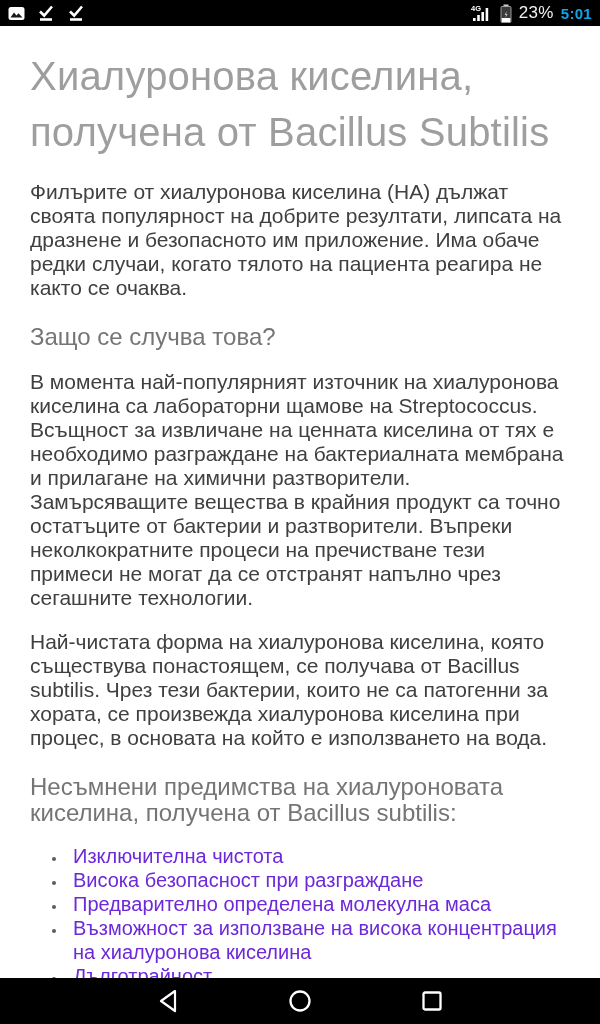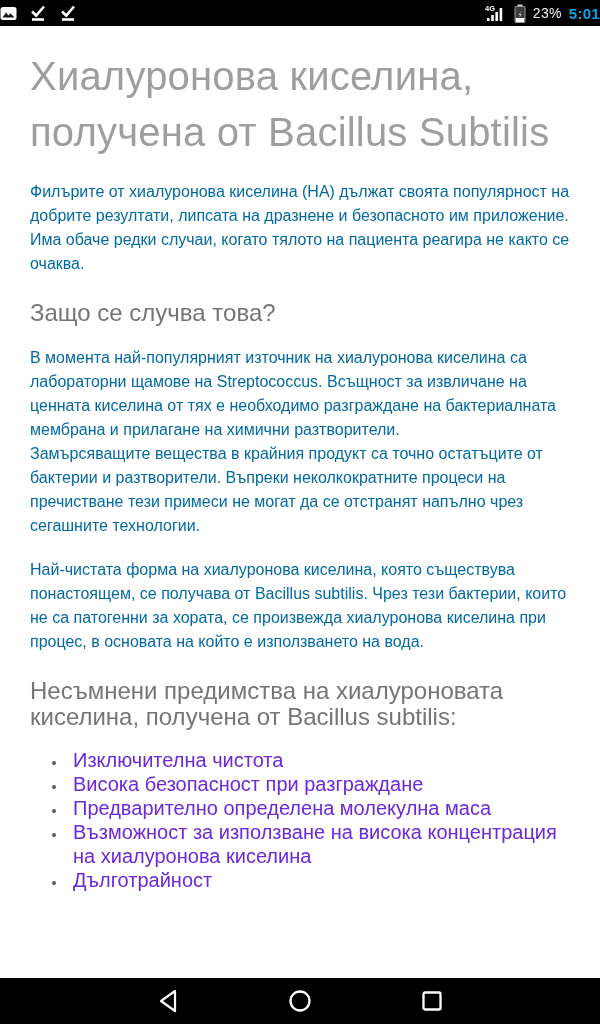--- a/index.html
+++ b/index.html
@@ -10,26 +10,26 @@
     position: relative;
     overflow: hidden;
   }
 
   
   .status-bar {
     position: absolute; top: 0; left: 0; right: 0;
     height: 26px;
     background: #000000;
     display: flex; align-items: center;
-    padding: 0 0;
+    padding: 0 8px;
     color: #ffffff;
   }
   .status-left { display: flex; align-items: center; gap: 12px; }
   .status-right { margin-left: auto; display: flex; align-items: center; gap: 7px; }
-  .status-right .pct { font-size: 14px; color: #f2f2f2; letter-spacing: 0.3px; }
+  .status-right .pct { font-size: 17px; color: #f2f2f2; letter-spacing: 0.3px; }
   .status-right .clock { font-size: 15px; font-weight: 700; color: #0ea5e9; letter-spacing: 0.3px; }
   .sicon { display: block; }
 
   
   .content {
     position: absolute; top: 26px; left: 0; right: 0; bottom: 46px;
     background: #ffffff;
     padding: 0 28px 0 30px;
     overflow: hidden;
   }
@@ -37,23 +37,23 @@
     margin-top: 22px;
     font-size: 40px;
     line-height: 56px;
     font-weight: 300;
     color: #9e9e9e;
     letter-spacing: 0.2px;
   }
   .page-title span { display: block; }
   p.body-text {
     margin-top: 20px;
-    font-size: 16px;
+    font-size: 21px;
     line-height: 24px;
-    color: #0369a1;
+    color: #404040;
   }
   p.body-text.joined { margin-top: 0; }
   h2.section-heading {
     margin-top: 24px;
     font-size: 24px;
     line-height: 26px;
     font-weight: 400;
     color: #757575;
   }
   ul.benefits {

